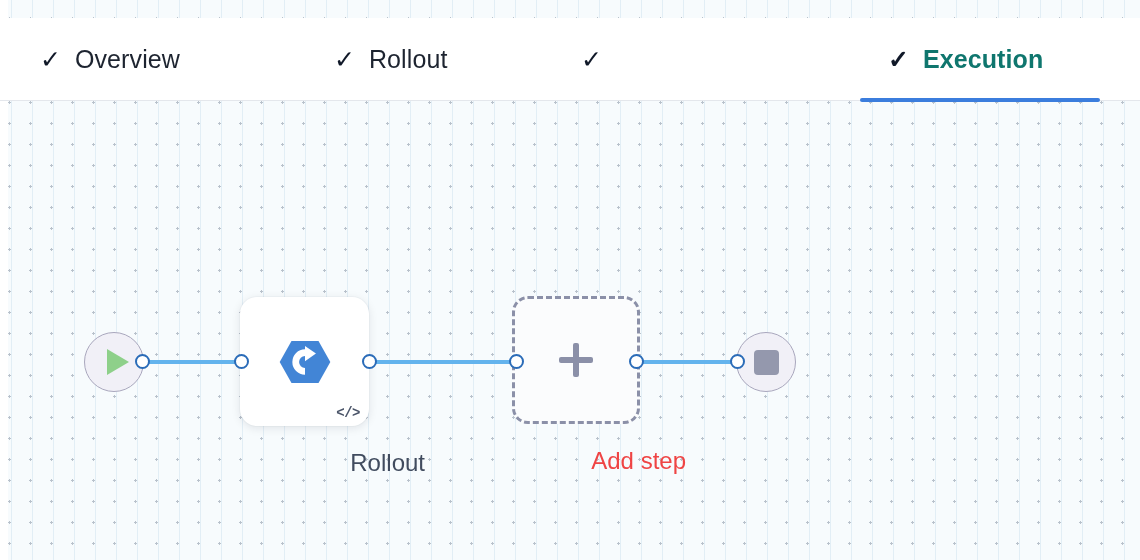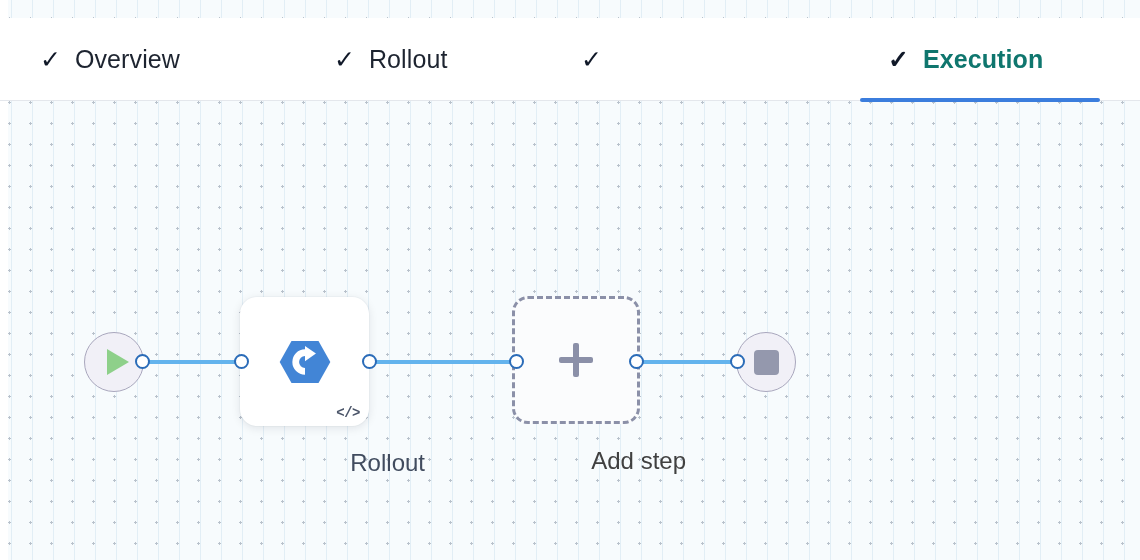--- a/index.html
+++ b/index.html
@@ -239,21 +239,21 @@
     left: 185px;
     top: 442px;
     width: 240px;
     color: #414c5f;
   }
 
   #label-add {
     left: 466px;
     top: 440px;
     width: 220px;
-    color: #404040;
+    color: #ef4444;
   }
 </style>
 </head>
 <body>
 
 <div class="canvas"></div>
 
 <div class="tabbar">
   <div class="tabs">
 

